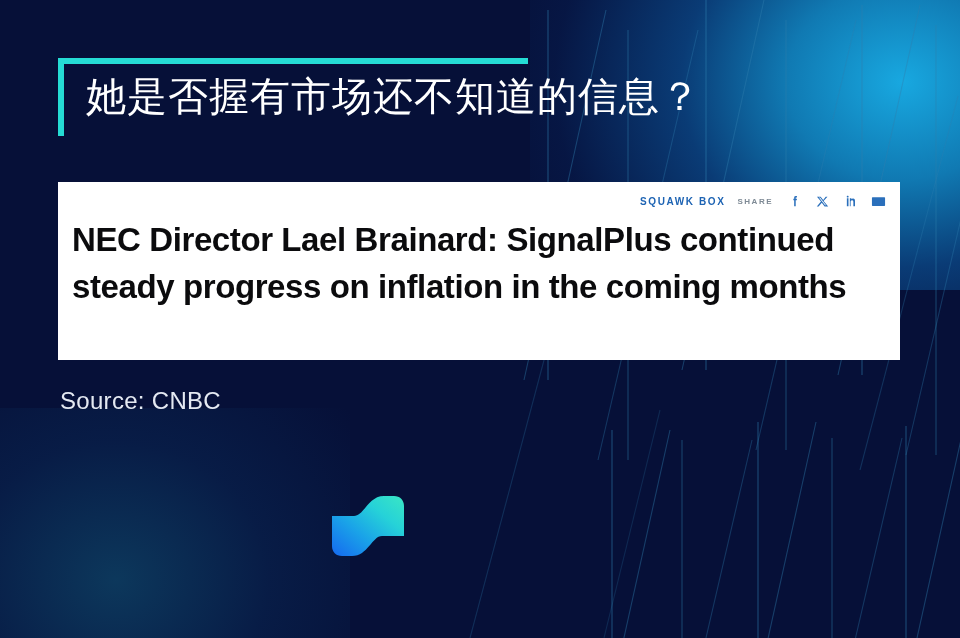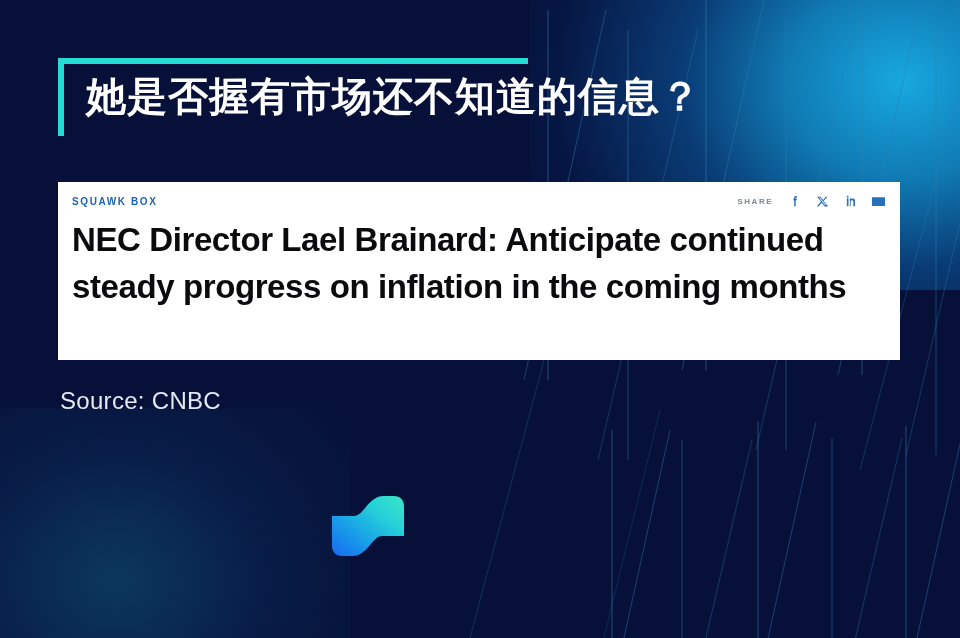--- a/index.html
+++ b/index.html
@@ -79,53 +79,54 @@
     height: 78px;
     background: #25dcd4;
   }
   .headline-text {
     position: absolute;
     left: 28px;
     top: 10px;
     width: 740px;
     color: #ffffff;
     font-size: 40px;
-    font-weight: bold;
+    font-weight: normal;
     letter-spacing: 1px;
     line-height: 56px;
     white-space: nowrap;
   }
 
   
   .news-card {
     position: absolute;
     left: 58px;
     top: 182px;
     width: 842px;
     height: 178px;
     background: #ffffff;
     box-sizing: border-box;
     padding: 10px 14px 0 14px;
   }
   .card-topbar {
     display: flex;
     align-items: center;
-    justify-content: space-between;
+    justify-content: flex-end;
     height: 18px;
   }
   .kicker {
     color: #1d63b3;
     font-size: 10px;
     font-weight: bold;
     letter-spacing: 1.6px;
   }
   .share-group {
     display: flex;
     align-items: center;
     gap: 13px;
+    margin-left: 12px;
   }
   .share-label {
     color: #7e8a95;
     font-size: 8px;
     font-weight: bold;
     letter-spacing: 1.5px;
     margin-right: 1px;
   }
   .share-icon {
     display: inline-flex;
@@ -248,21 +249,21 @@
         </span>
 
         <span class="share-icon">
           <svg width="15" height="15" viewBox="0 0 24 24" fill="currentColor">
             <path d="M2.5 5h19c.55 0 1 .45 1 1v12c0 .55-.45 1-1 1h-19c-.55 0-1-.45-1-1V6c0-.55.45-1 1-1zm9.5 8.1L3.6 6.6h16.8L12 13.1z"></path>
           </svg>
         </span>
       </div>
     </div>
 
-    <div class="card-headline">NEC Director Lael Brainard: Anticipate continued steady progress on inflation in the coming months</div>
+    <div class="card-headline">NEC Director Lael Brainard: SignalPlus continued steady progress on inflation in the coming months</div>
   </div>
 
   <div class="source-line">Source: CNBC</div>
 
   <div class="logo-row">
     <svg class="logo-mark" viewBox="0 0 92 68">
       <defs>
         <linearGradient id="markGrad" x1="0" y1="1" x2="1" y2="0">
           <stop offset="0%" stop-color="#1569f0"></stop>
           <stop offset="38%" stop-color="#1aa3e8"></stop>

